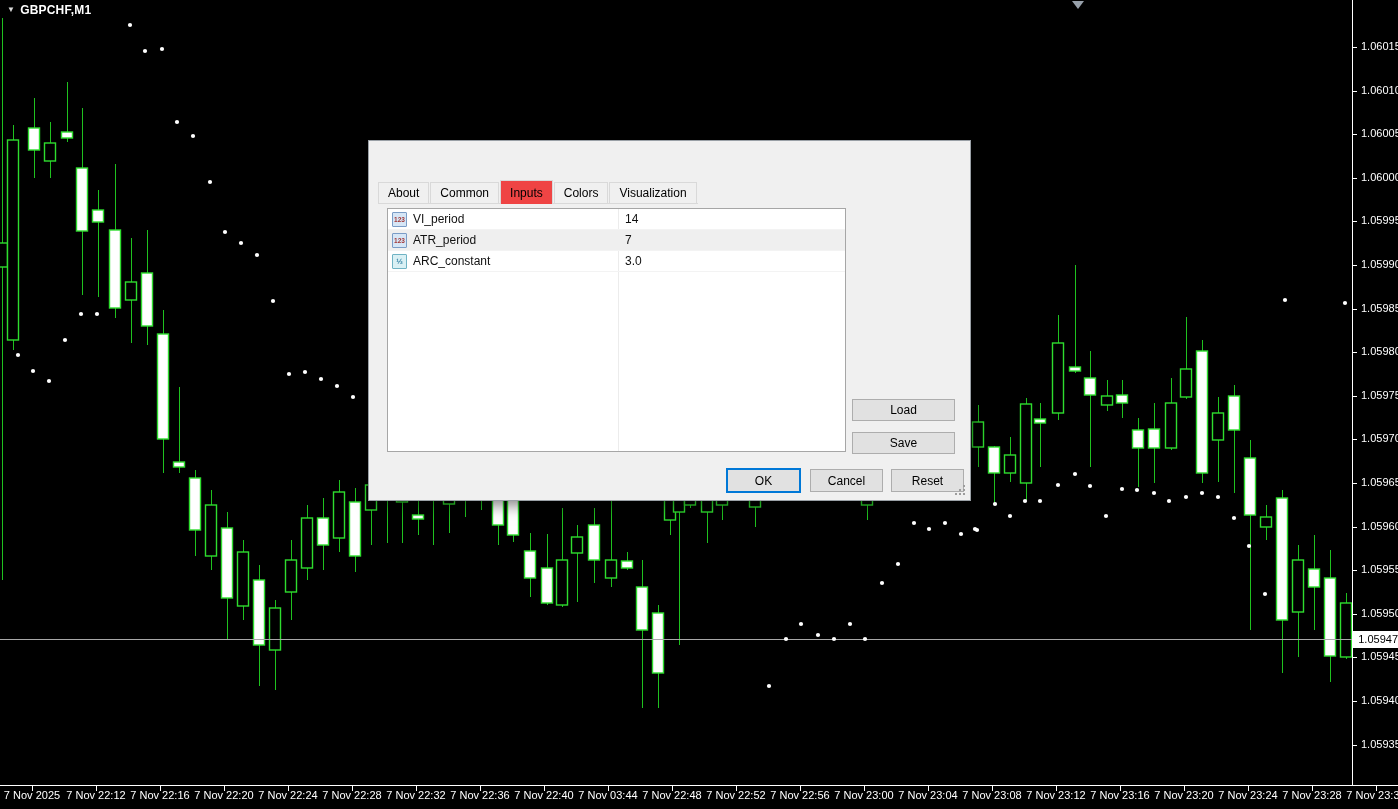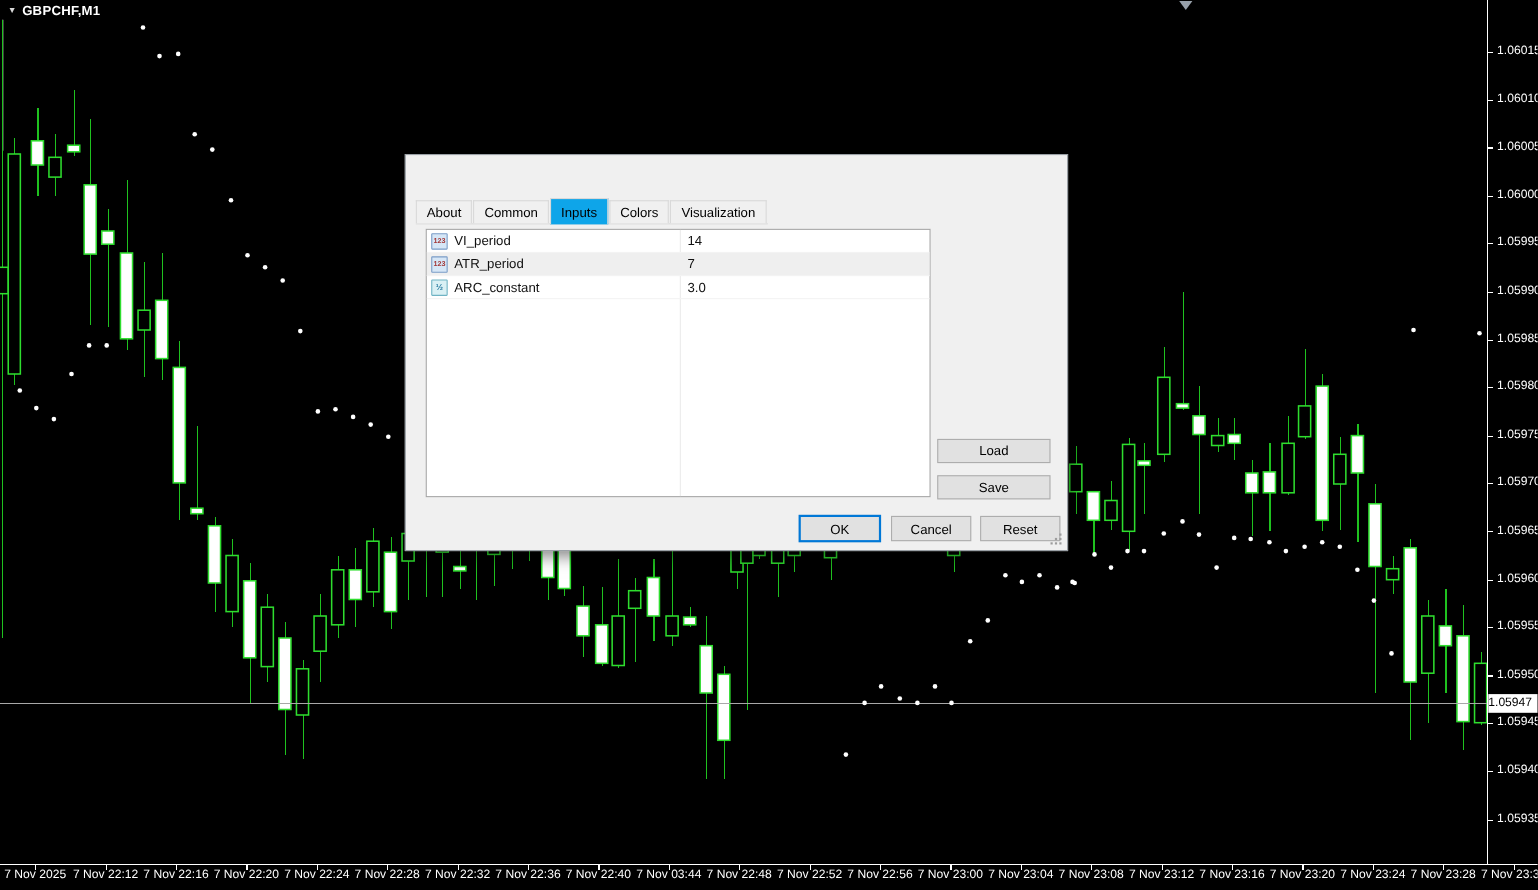--- a/index.html
+++ b/index.html
@@ -5,32 +5,32 @@
   html,body{margin:0;padding:0;background:#000;}
   #app{position:relative;width:1398px;height:809px;background:#000;overflow:hidden;
        font-family:"Liberation Sans",sans-serif;}
   #plot{position:absolute;left:0;top:0;z-index:0;}
   
   #symbol-label{position:absolute;left:7px;top:3px;z-index:2;color:#fff;font-size:12px;font-weight:600;letter-spacing:.2px;}
   #symbol-label .tri{font-size:8px;color:#d9d9d9;margin-right:5px;vertical-align:2px;}
   .price-label{position:absolute;left:1361px;color:#fff;font-size:11px;z-index:1;white-space:nowrap;}
   .time-label{position:absolute;top:789px;width:76px;margin-left:-38px;text-align:center;color:#fff;font-size:11px;z-index:1;white-space:nowrap;}
   #price-tag{position:absolute;left:1353px;top:631px;width:45px;height:17px;background:#fff;color:#000;
-             font-size:11px;line-height:17px;text-align:left;z-index:2;}
+             font-size:11px;line-height:17px;text-align:right;z-index:2;}
   
   #dlg{position:absolute;left:368px;top:140px;width:601px;height:359px;background:#f0f0f0;
        border:1px solid #9aa0a6;box-shadow:3px 4px 14px rgba(0,0,0,.5);z-index:10;font-size:12px;color:#000;}
   #dlg-titlebar{position:absolute;left:0;top:0;right:0;height:32px;background:#fff;}
   #dlg-title{position:absolute;left:10px;top:0;line-height:32px;}
   .cap-btn{position:absolute;top:0;width:32px;height:32px;line-height:32px;text-align:center;color:#222;cursor:pointer;}
   #dlg-help{right:48px;font-size:13px;}
   #dlg-close{right:8px;font-size:13px;}
   #tabs{position:absolute;left:9px;top:39px;display:flex;align-items:flex-end;border-bottom:1px solid #d9d9d9;}
   .tab{padding:3px 9px;background:#f0f0f0;border:1px solid #d9d9d9;border-bottom:none;margin-right:1px;cursor:pointer;}
-  .tab.active{background:#0ea5e9;padding-top:5px;padding-bottom:4px;margin-bottom:-1px;position:relative;z-index:2;}
+  .tab.active{background:#ef4444;padding-top:5px;padding-bottom:4px;margin-bottom:-1px;position:relative;z-index:2;}
   #ptable{position:absolute;left:18px;top:67px;width:457px;height:242px;background:#fff;border:1px solid #a6a6a6;}
   #col-divider{position:absolute;left:230px;top:0;bottom:0;width:1px;background:#ececec;}
   .thead{position:relative;height:26px;line-height:26px;border-bottom:1px solid #ececec;color:#222;}
   .th-var{position:absolute;left:9px;}
   .th-val{position:absolute;left:237px;}
   .trow{position:relative;height:20px;border-bottom:1px solid #f3f3f3;display:flex;align-items:center;cursor:default;}
   .trow.selected{background:#efefef;}
   .picon{width:13px;height:13px;margin:0 6px 0 4px;border-radius:1px;display:flex;align-items:center;justify-content:center;flex:0 0 13px;}
   .icon-int{font-size:6.5px;font-weight:700;color:#a33a3a;background:#d6e6f6;border:1px solid #7a9cc6;}
   .icon-frac{font-size:8px;font-weight:700;color:#2e7fa3;background:#d9f0f4;border:1px solid #6fb3c4;}

